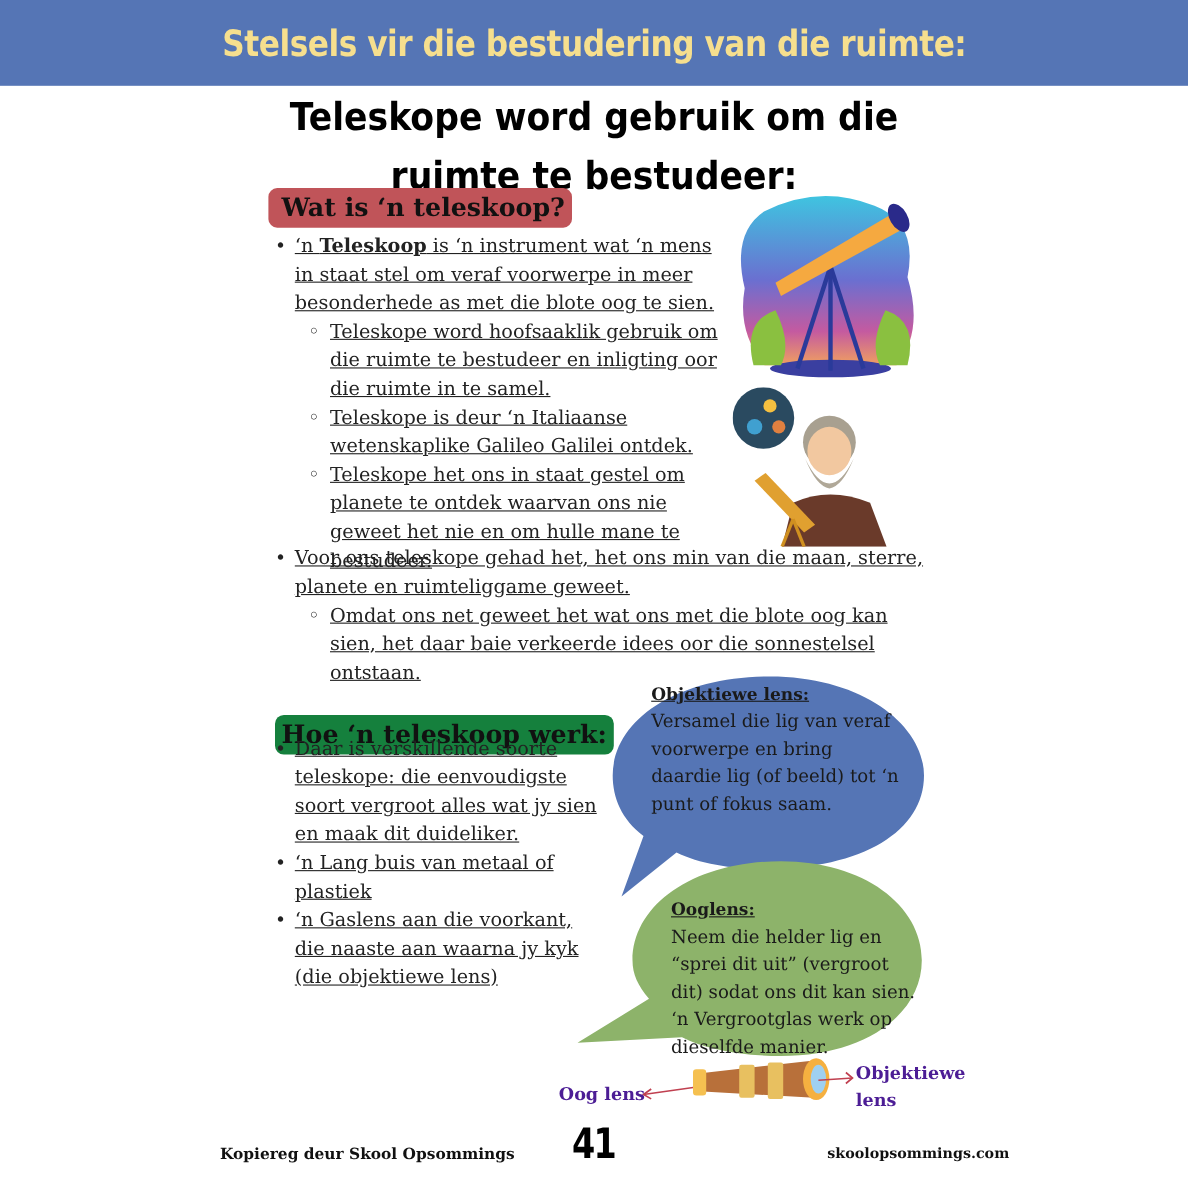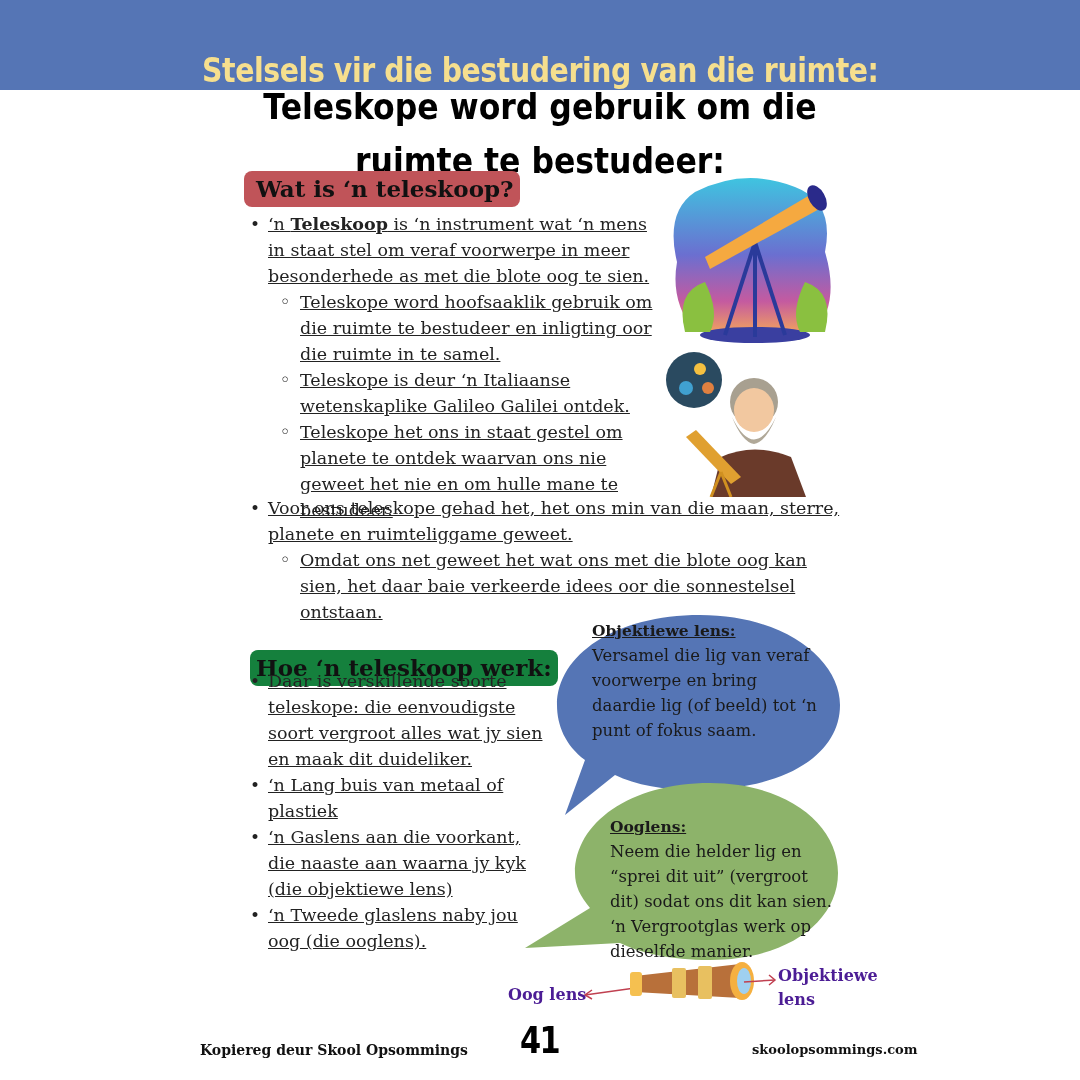--- a/index.html
+++ b/index.html
@@ -2,23 +2,23 @@
 <html><head>
   <meta charset="utf-8">
   <style>
     html, body { margin: 0; padding: 0; }
     body {
       width: 1080px; height: 1080px; position: relative; overflow: hidden;
       background: #ffffff; color: #111;
       font-family: "DejaVu Serif", serif;
     }
     .banner {
-      position: absolute; left: 0; top: 0; width: 1080px; height: 90px;
+      position: absolute; left: 0; top: 0; width: 1080px; height: 78px;
       background: #5575b5;
-      display: flex; align-items: flex-end; justify-content: center;
+      display: flex; align-items: center; justify-content: center;
     }
     .banner h1 {
       margin: 0; color: #f6df8e; font-family: "DejaVu Sans", sans-serif;
       font-weight: bold; font-size: 33px; letter-spacing: -0.5px;
       transform: scaleX(0.86);
     }
     .page-title {
       position: absolute; left: 170px; top: 80px; width: 740px; text-align: center;
       font-family: "DejaVu Sans", sans-serif; font-weight: bold; font-size: 35px;
       line-height: 54px; color: #000; transform: scaleX(0.9);
@@ -128,21 +128,20 @@
 
 <div class="tag yellow">Hoe ‘n teleskoop werk:</div>
 
 <div class="text" style="left:246px; top:668px; width:300px;">
   <ul class="l1">
     <li>Daar is verskillende soorte teleskope: die eenvoudigste soort vergroot alles wat jy sien en maak dit duideliker.</li>
   </ul>
   <ul class="l1">
     <li>‘n Lang buis van metaal of plastiek</li>
     <li>‘n Gaslens aan die voorkant, die naaste aan waarna jy kyk (die objektiewe lens)</li>
-    <li>‘n Tweede glaslens naby jou oog (die ooglens).</li>
   </ul>
 </div>
 
 <div class="bubble" style="left:555px; top:610px; width:290px; height:210px;">
   <svg width="290" height="210" viewBox="0 0 290 210">
     <path d="M145 5 C230 5 285 50 285 95 C285 145 230 180 140 180 C110 180 80 175 60 165 L10 205 L30 150 C10 135 2 115 2 95 C2 45 60 5 145 5Z" fill="#5575b5"></path>
   </svg>
   <div class="btxt" style="left:37px; top:8px; width:230px;">
     <div class="bhead">Objektiewe lens:</div>
     <div>Versamel die lig van veraf voorwerpe en bring daardie lig (of beeld) tot ‘n punt of fokus saam.</div>

